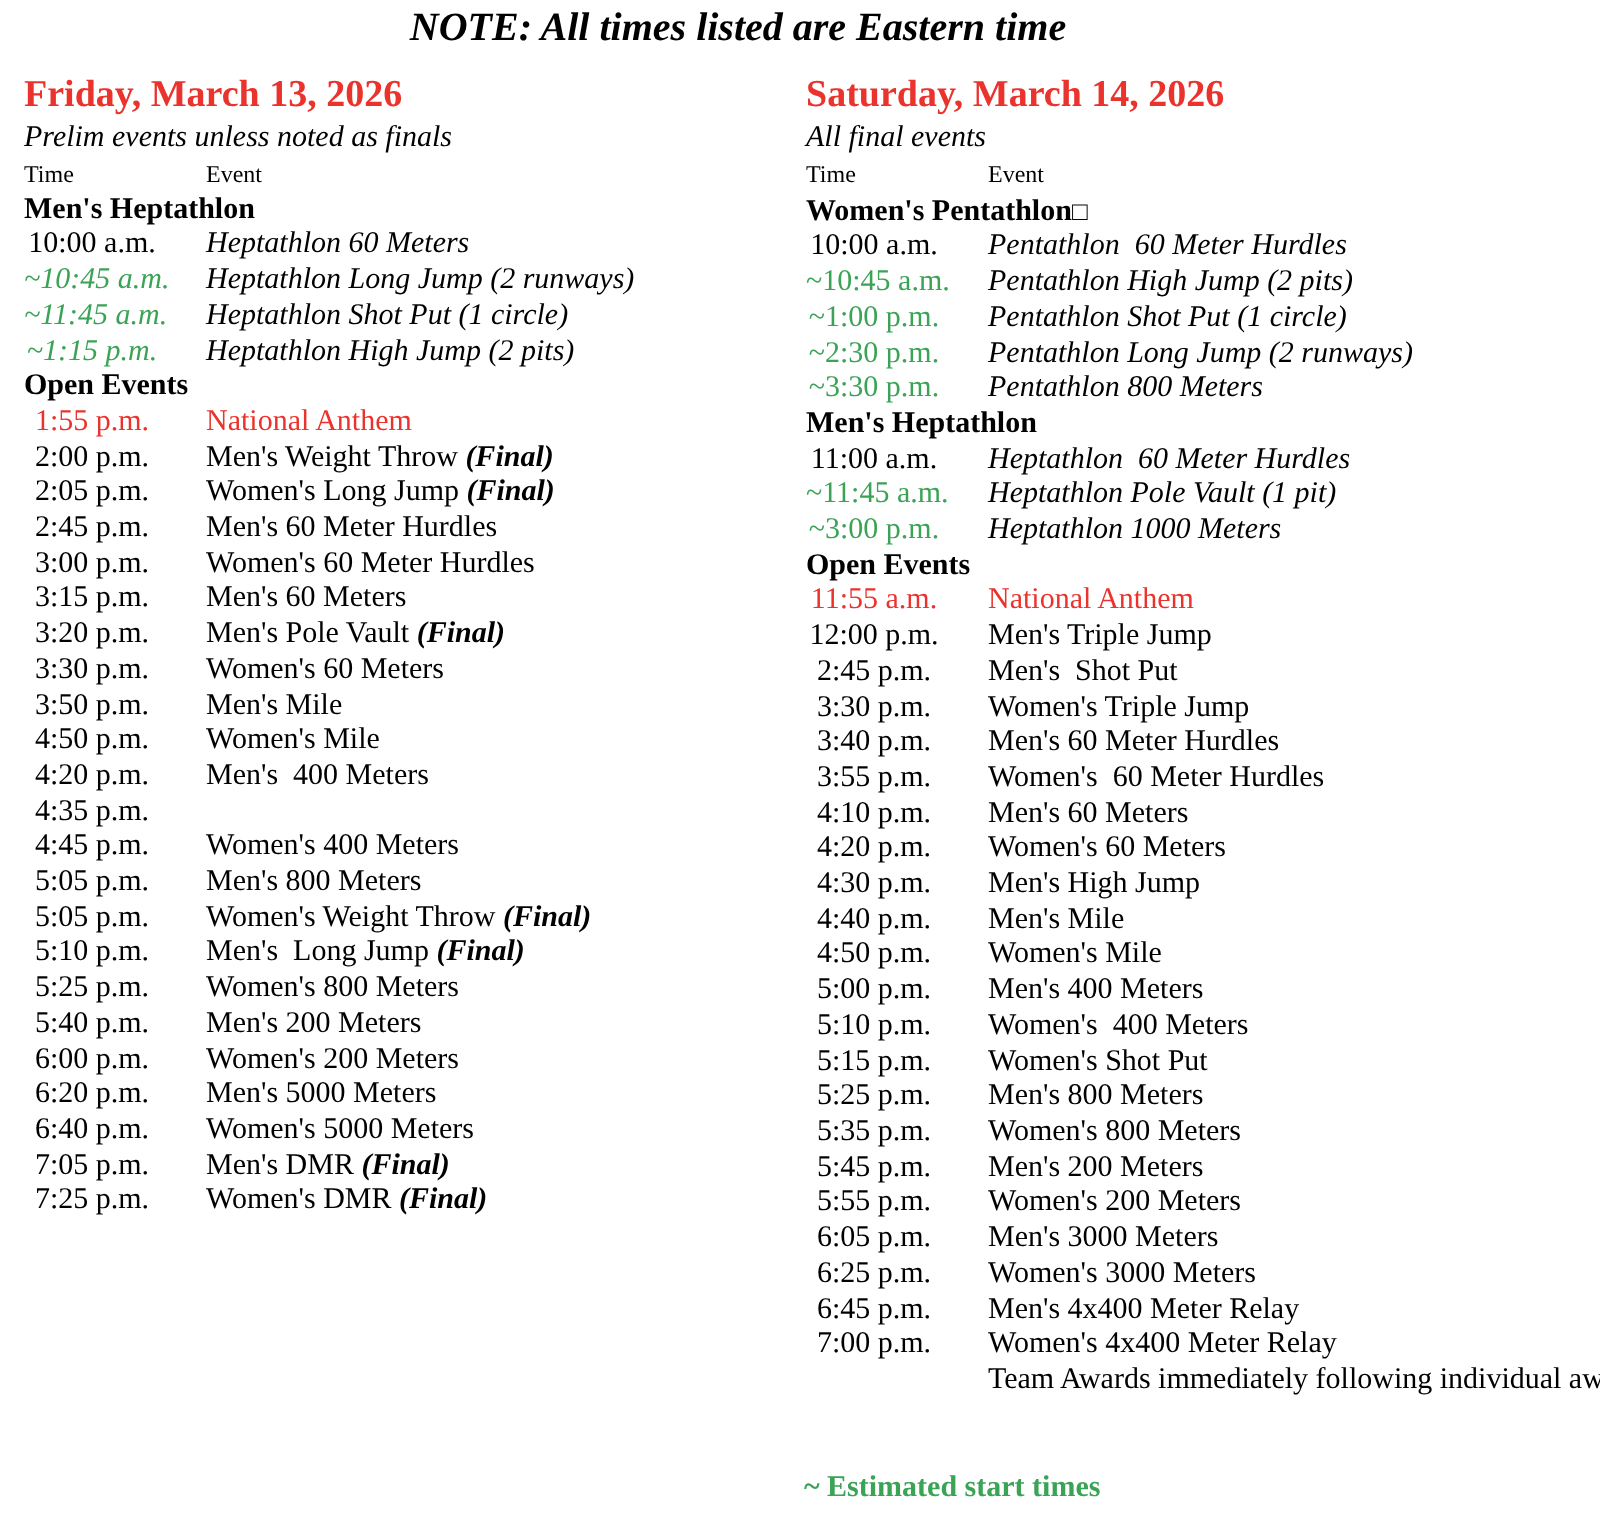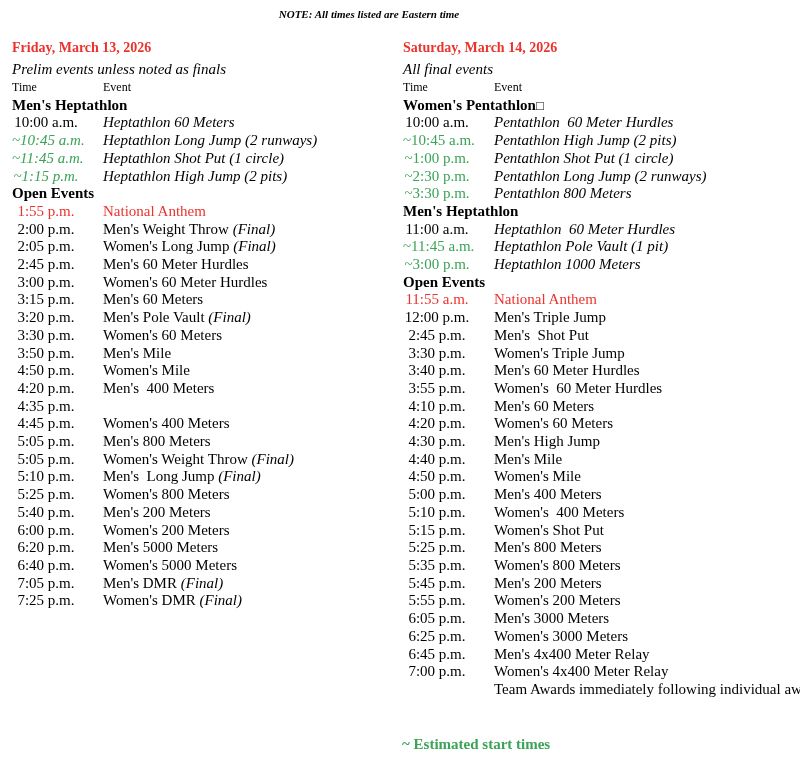--- a/index.html
+++ b/index.html
@@ -11,30 +11,30 @@
     position:relative;
     width:800px;height:761px;
     font-family:"Liberation Serif", serif;
     color:#000;
     overflow:hidden;
   }
   .note{
     position:absolute;top:5px;left:0;width:738px;
     text-align:center;
     font-weight:bold;font-style:italic;
-    font-size:11px;line-height:18px;
+    font-size:20px;line-height:18px;
   }
   .day{
     position:absolute;top:36px;
   }
   .day.friday{left:12px;width:382px;}
   .day.saturday{left:403px;width:397px;}
   .day-title{
     margin:0;
-    font-size:14px;line-height:24px;
+    font-size:19px;line-height:24px;
     font-weight:bold;
     color:var(--red);
   }
   .subtitle{
     font-size:15px;line-height:19px;
     font-style:italic;
   }
   .head-row{
     font-size:12px;line-height:17.7px;
     font-weight:normal;
@@ -60,21 +60,21 @@
   }
   .event{
     margin-left:23px;
     white-space:pre;
   }
   .time.green{color:var(--green);}
   .time.green-italic{color:var(--green);font-style:italic;}
   .time.red{color:var(--red);}
   .event.red{color:var(--red);}
   .event.italic{font-style:italic;}
-  .final{font-style:italic;}
+  .final{font-style:italic;font-weight:bold;}
   .footer-note{
     position:absolute;left:402px;top:735px;
     font-size:15px;line-height:18px;
     font-weight:bold;
     color:var(--green);
   }
 </style>
 </head>
 <body>
 

